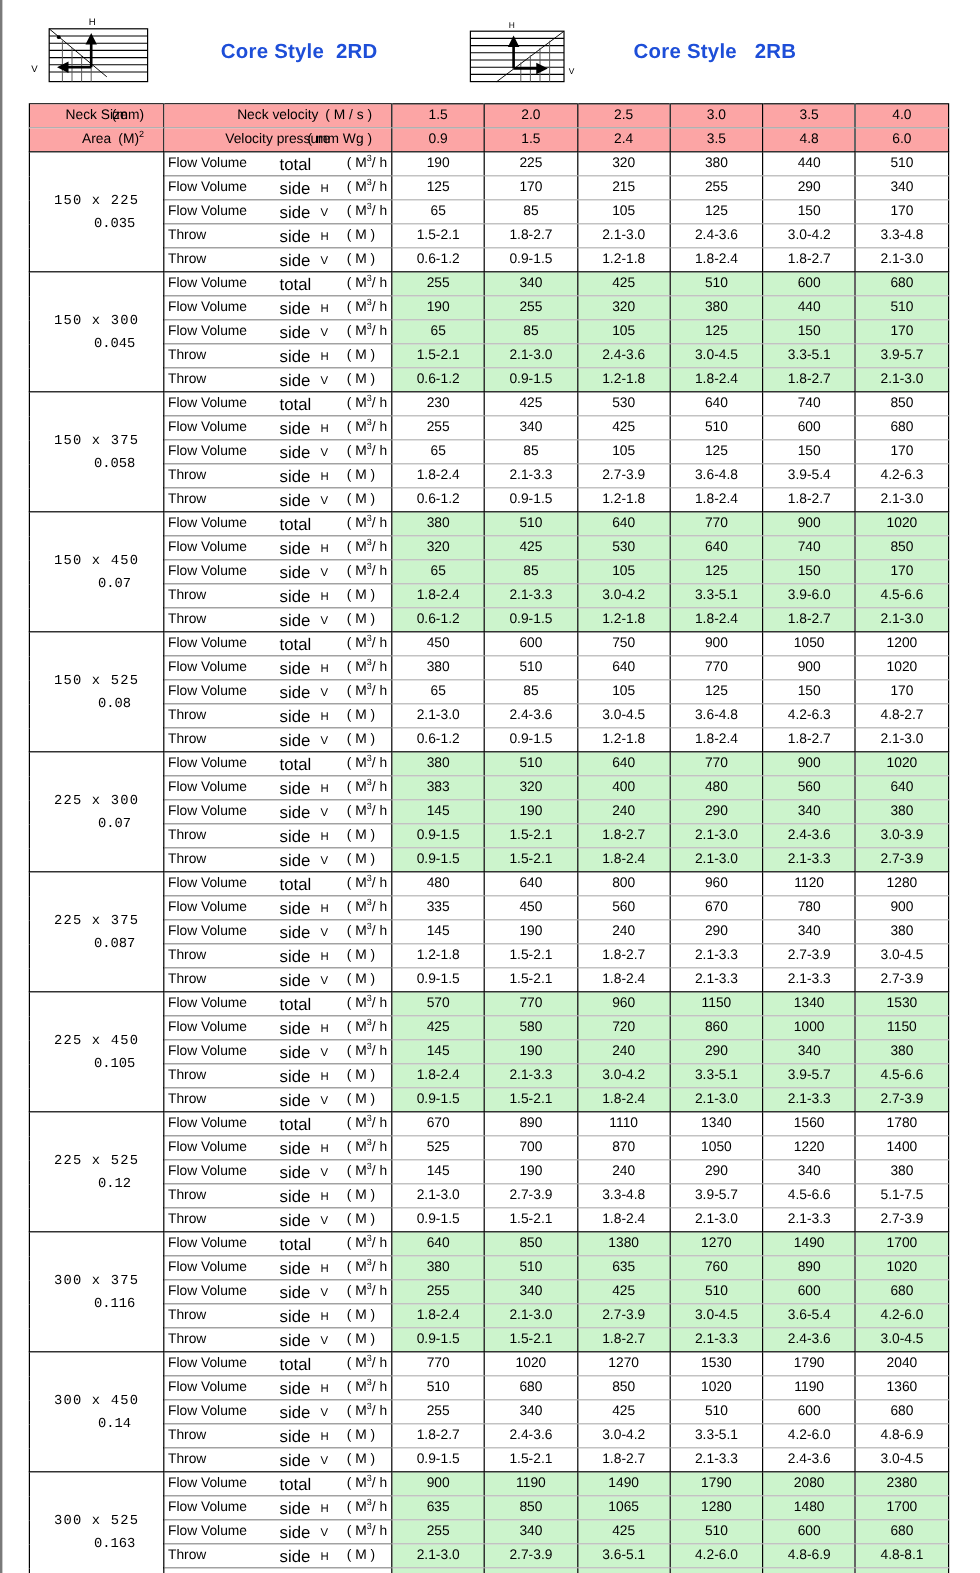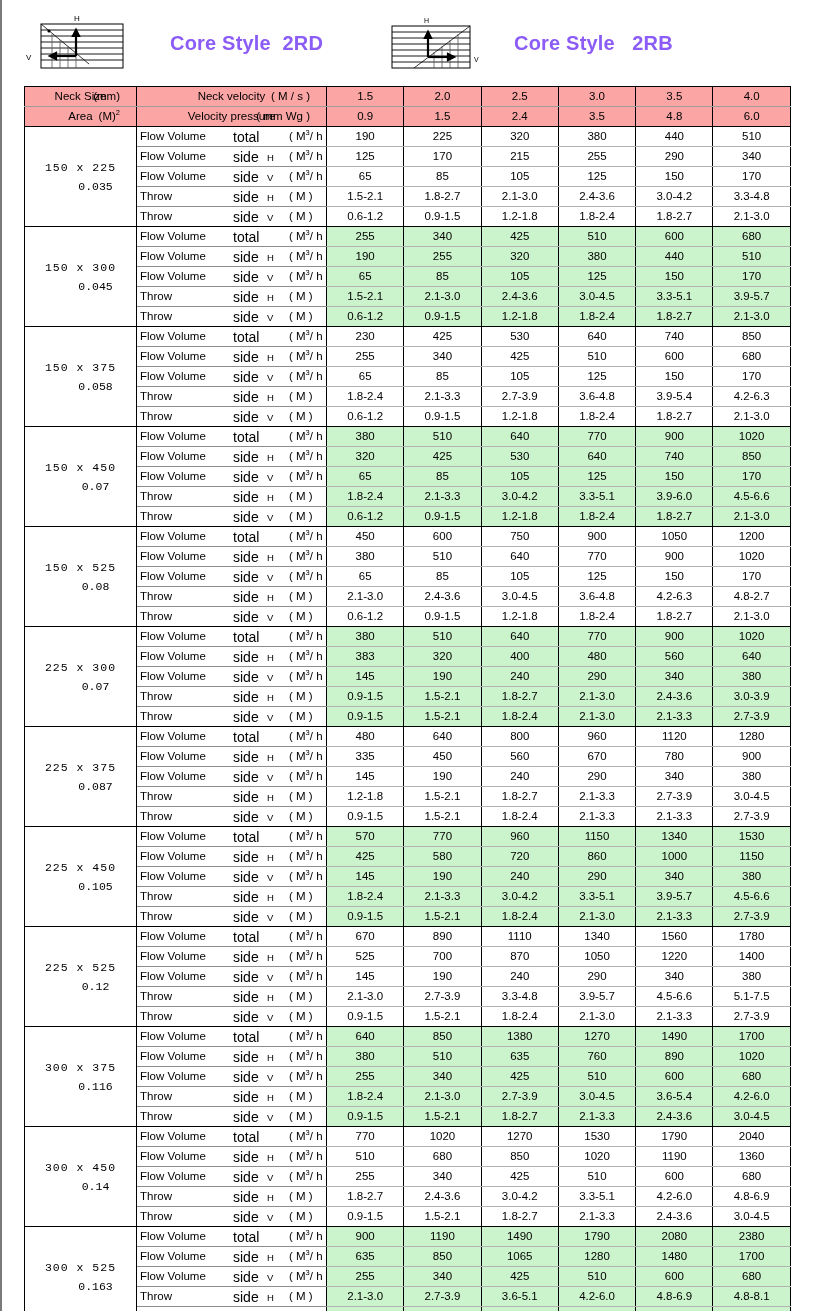--- a/index.html
+++ b/index.html
@@ -2,21 +2,21 @@
 <html><head>
 <meta charset="utf-8">
 <style>
   html,body{margin:0;padding:0;background:#ffffff;}
   body{width:817px;height:1311px;font-family:"Liberation Sans",sans-serif;color:#000;}
   .page{position:relative;width:817px;height:1311px;box-sizing:border-box;border-left:2px solid #7a7a7a;}
   
   .styles-row{display:flex;align-items:center;height:86px;padding-left:22px;box-sizing:border-box;}
   .style-block{display:flex;align-items:center;}
   .style-block.first{width:360px;}
-  .core-title{color:#8b5cf6;font-weight:bold;font-size:20px;letter-spacing:.2px;margin-left:26px;white-space:pre;}
+  .core-title{color:#1d4ed8;font-weight:bold;font-size:17px;letter-spacing:.2px;margin-left:40px;white-space:pre;}
   
   .glyph{display:block;}
   .glyph.rd{width:120px;height:62px;}
   .glyph.rb{width:104px;height:62px;margin-left:0px;}
   
   table.grille{border-collapse:collapse;table-layout:fixed;margin-left:22px;width:766px;
                border:1px solid #000;}
   table.grille td{border-left:1px solid #000;border-right:1px solid #000;
                   font-size:11.5px;padding:0;height:19px;line-height:19px;
                   text-align:center;vertical-align:middle;overflow:hidden;white-space:nowrap;}

